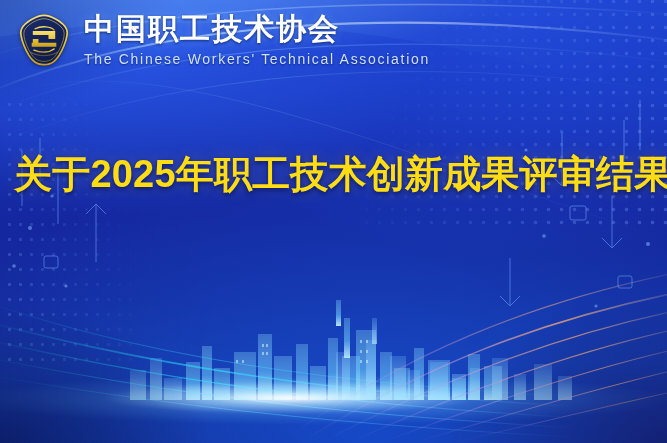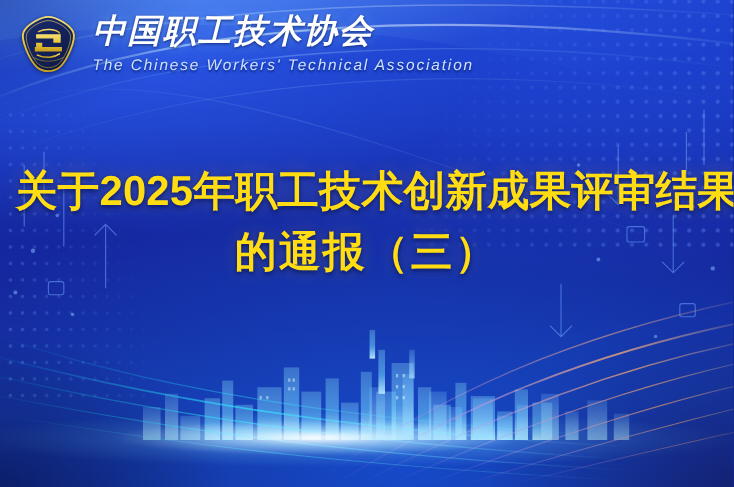--- a/index.html
+++ b/index.html
@@ -51,21 +51,21 @@
   
   #horizon{
     left:-6%;right:-6%;top:362px;height:72px;
     background:
       radial-gradient(ellipse 260px 22px at 44% 50%, rgba(255,255,255,.95) 0%, rgba(190,235,255,.55) 32%, rgba(120,200,255,0) 72%),
       radial-gradient(ellipse 480px 34px at 48% 52%, rgba(120,205,255,.48) 0%, rgba(80,170,255,0) 75%);
     filter:blur(1px);
   }
 
   
-  #header{position:absolute;left:0;top:0;height:80px;display:flex;align-items:center;padding-left:16px;font-style:italic;}
+  #header{position:absolute;left:0;top:0;height:80px;display:flex;align-items:center;padding-left:16px;}
   #logo-mark{width:56px;height:56px;flex:0 0 56px;margin-right:12px;filter:drop-shadow(0 1px 2px rgba(0,0,0,.45));}
   #org-names{display:flex;flex-direction:column;justify-content:center;}
   #org-cn{
     color:#ffffff;font-size:30px;font-weight:700;line-height:1.04;
     letter-spacing:2px;
     text-shadow:0 1px 3px rgba(0,20,90,.75), 0 0 10px rgba(140,200,255,.35);
     white-space:nowrap;
   }
   #org-en{
     color:#cfe2ff;font-size:14px;letter-spacing:1.7px;margin-top:6px;
@@ -289,16 +289,15 @@
     </svg>
 
     <div id="org-names">
       <div id="org-cn">中国职工技术协会</div>
       <div id="org-en">The Chinese Workers' Technical Association</div>
     </div>
   </div>
 
   <div id="title-block">
     <div class="title-line" id="title-line-1">关于2025年职工技术创新成果评审结果</div>
-    <div class="title-line" id="title-line-2">的通报（三）</div>
   </div>
 
 </div>
 
 </body></html>

